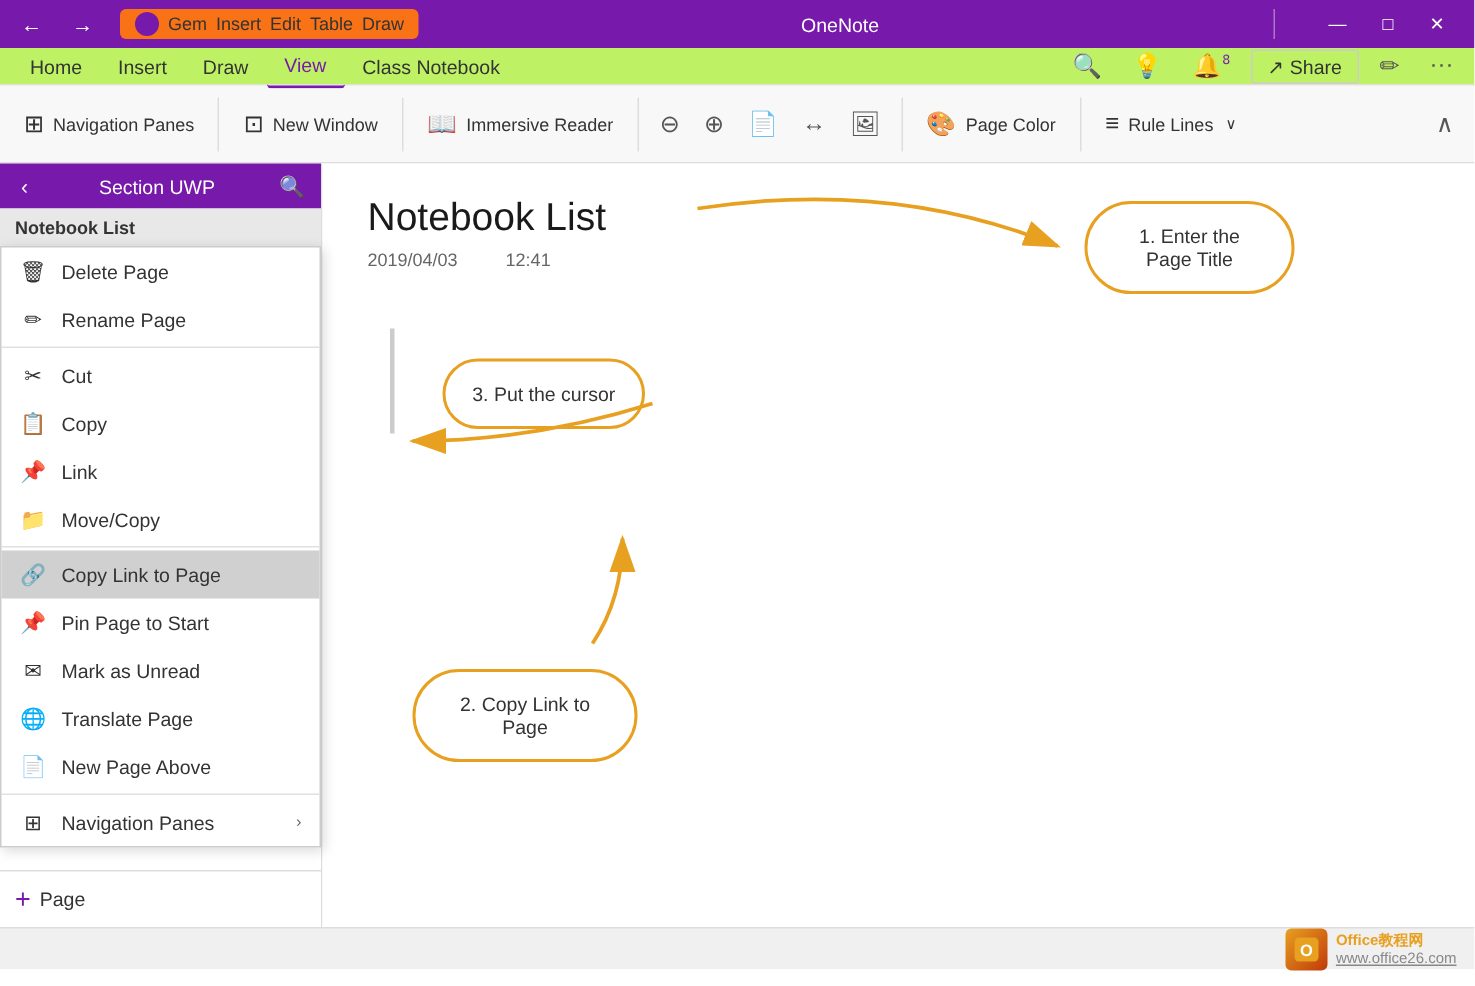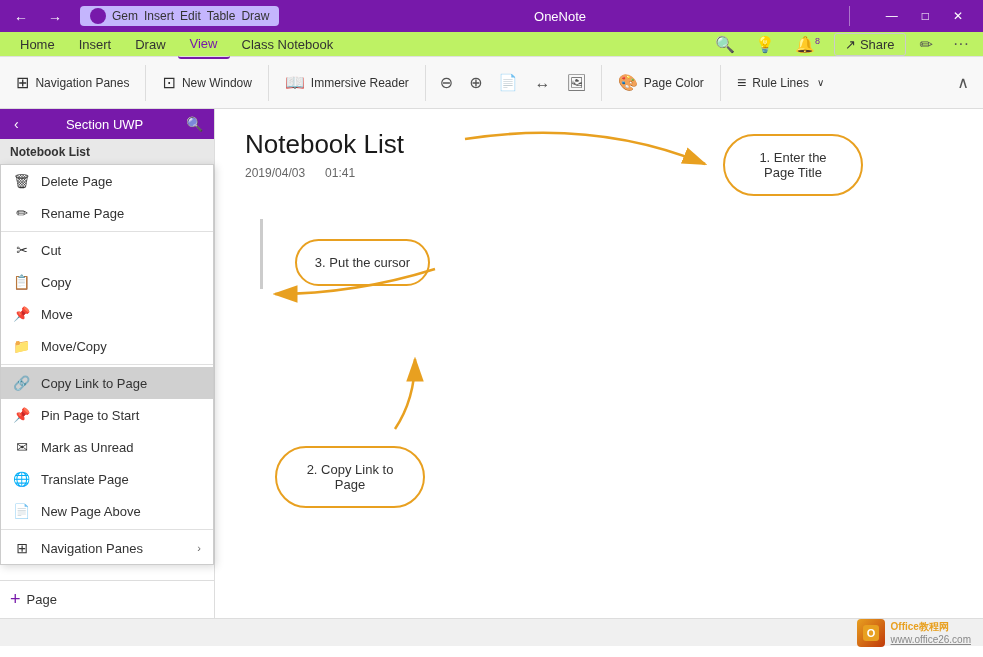--- a/index.html
+++ b/index.html
@@ -14,21 +14,21 @@
       padding: 0 8px;
       color: white;
     }
     .title-bar-nav { display: flex; gap: 8px; margin-right: 12px; }
     .title-bar-nav button {
       background: transparent; border: none; color: white; cursor: pointer;
       font-size: 14px; padding: 2px 6px; border-radius: 3px;
     }
     .title-bar-center { flex: 1; text-align: center; font-size: 13px; }
     .gem-bar {
-      background: #c4b5fd; border-radius: 4px; padding: 2px 10px;
+      background: #f97316; border-radius: 4px; padding: 2px 10px;
       display: flex; align-items: center; gap: 6px; color: #333; font-size: 12px;
     }
     .gem-icon { width: 16px; height: 16px; background: #7719aa; border-radius: 50%; display: inline-block; }
     .gem-bar span { font-size: 12px; color: #333; }
     .win-controls { display: flex; margin-left: 16px; }
     .win-controls button {
       background: transparent; border: none; color: white; cursor: pointer;
       padding: 4px 12px; font-size: 12px;
     }
 
@@ -165,21 +165,21 @@
     .page-title-text {
       font-size: 26px;
       font-weight: 300;
       color: #1a1a1a;
       margin-bottom: 6px;
     }
     .page-date {
       font-size: 12px;
       color: #666;
       display: flex;
-      gap: 20px;
+      gap: 32px;
     }
 
     
     .callout {
       position: absolute;
       background: white;
       border: 2px solid #e8a020;
       border-radius: 50px;
       padding: 10px 18px;
       font-size: 13px;
@@ -325,21 +325,21 @@
       <div class="ctx-item">
         <span class="ctx-icon">✂</span>
         <span>Cut</span>
       </div>
       <div class="ctx-item">
         <span class="ctx-icon">📋</span>
         <span>Copy</span>
       </div>
       <div class="ctx-item">
         <span class="ctx-icon">📌</span>
-        <span>Move</span>
+        <span>Link</span>
       </div>
       <div class="ctx-item">
         <span class="ctx-icon">📁</span>
         <span>Move/Copy</span>
       </div>
       <div class="ctx-separator"></div>
       <div class="ctx-item highlighted">
         <span class="ctx-icon">🔗</span>
         <span>Copy Link to Page</span>
       </div>
@@ -372,21 +372,21 @@
     <div class="left-panel-bottom">
       <span class="add-page-btn">+</span>
       <span class="add-page-text">Page</span>
     </div>
   </div>
 
   <div class="content-area">
     <div class="page-title-text">Notebook List</div>
     <div class="page-date">
       <span>2019/04/03</span>
-      <span>01:41</span>
+      <span>12:41</span>
     </div>
 
     <div style="position:absolute;left:45px;top:110px;width:3px;height:70px;background:#ccc;"></div>
 
     <div class="callout" style="top: 25px; right: 120px; width: 140px; padding: 14px 18px;">
       <span>1.  Enter the Page Title</span>
     </div>
 
     <div class="callout" style="bottom: 110px; left: 60px; width: 150px; padding: 14px 18px;">
       <span>2.  Copy Link to Page</span>

